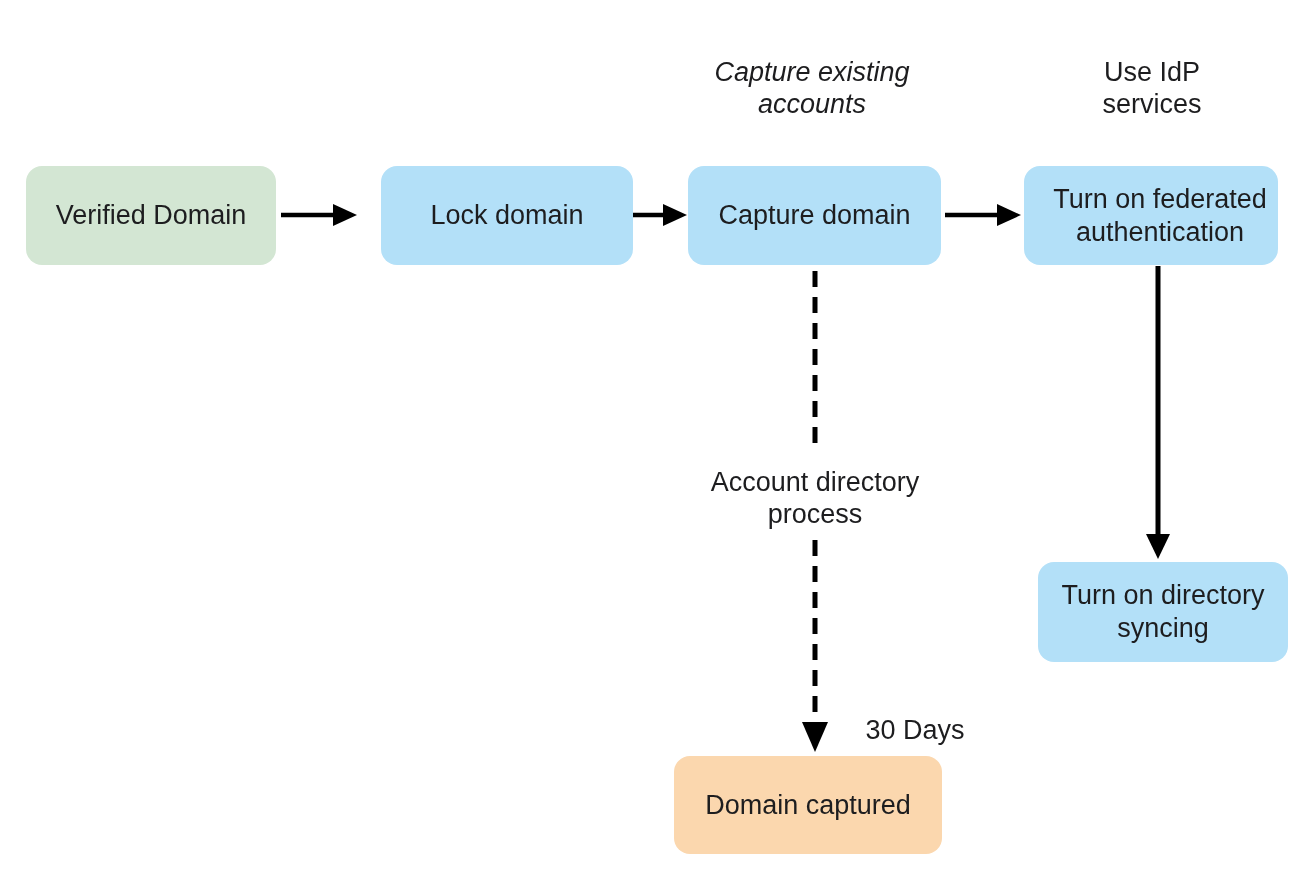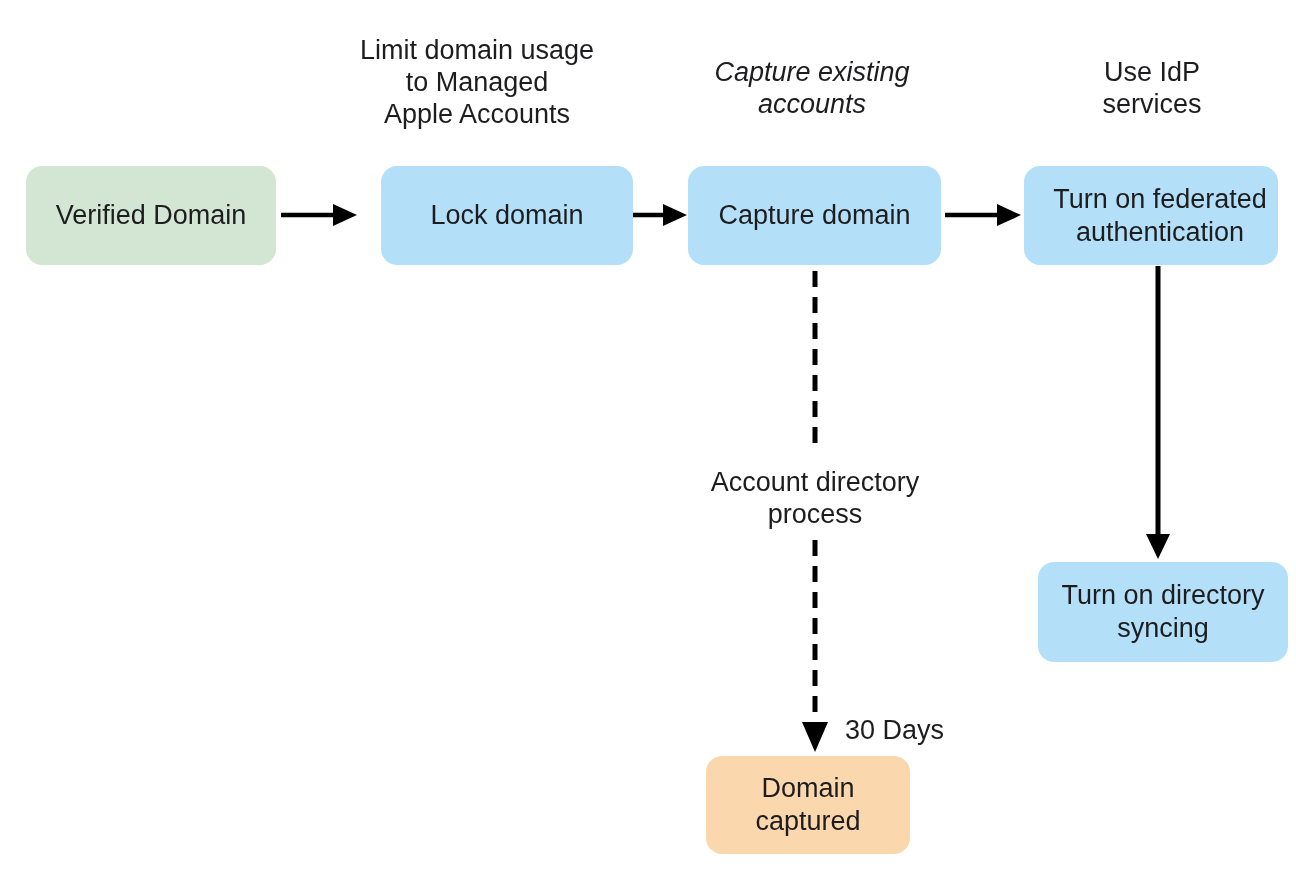--- a/index.html
+++ b/index.html
@@ -39,29 +39,29 @@
   }
   .note {
     position: absolute;
     text-align: center;
     font-size: 27px;
     line-height: 32px;
     color: #1d1d1f;
     white-space: pre-line;
   }
   .note.left-align {
-    text-align: left;
+    text-align: center;
   }
   
   .pos-verified  { left: 26px;   top: 166px; width: 250px; height: 99px; }
   .pos-lock      { left: 358px;  top: 166px; width: 252px; height: 99px; margin-left: 23px; }
   .pos-capture   { left: 688px;  top: 166px; width: 253px; height: 99px; }
   .pos-federated { left: 1024px; top: 166px; width: 254px; height: 99px; padding-left: 28px; }
   .pos-directory { left: 1024px; top: 562px; width: 250px; height: 100px; margin-left: 14px; }
-  .pos-captured  { left: 706px;  top: 756px; width: 204px; height: 98px; }
+  .pos-captured  { left: 674px;  top: 756px; width: 268px; height: 98px; }
   
   .pos-lock-note     { left: 317px;  top: 34px;  width: 320px; }
   .pos-capture-note  { left: 662px;  top: 56px;  width: 300px; font-style: italic; }
   .pos-idp-note      { left: 1002px; top: 56px;  width: 300px; }
   .pos-transfer-note { left: 665px;  top: 466px; width: 300px; }
   .pos-duration      { left: 845px;  top: 714px; width: 140px; }
 </style>
 </head>
 <body>
 
@@ -103,23 +103,20 @@
   <div class="node pos-capture" style="background-color: rgb(179, 224, 248);">Capture domain</div>
 
   <div class="node pos-federated" style="background-color: rgb(179, 224, 248);">Turn on federated
 authentication</div>
 
   <div class="node pos-directory" style="background-color: rgb(179, 224, 248);">Turn on directory
 syncing</div>
 
   <div class="node pos-captured" style="background-color: rgb(251, 215, 174);">Domain captured</div>
 
-  <div class="note pos-lock-note">Limit domain usage
-to Managed
-Apple Accounts</div>
 
   <div class="note pos-capture-note">Capture existing
 accounts</div>
 
   <div class="note pos-idp-note">Use IdP
 services</div>
 
   <div class="note pos-transfer-note">Account directory
 process</div>
 

